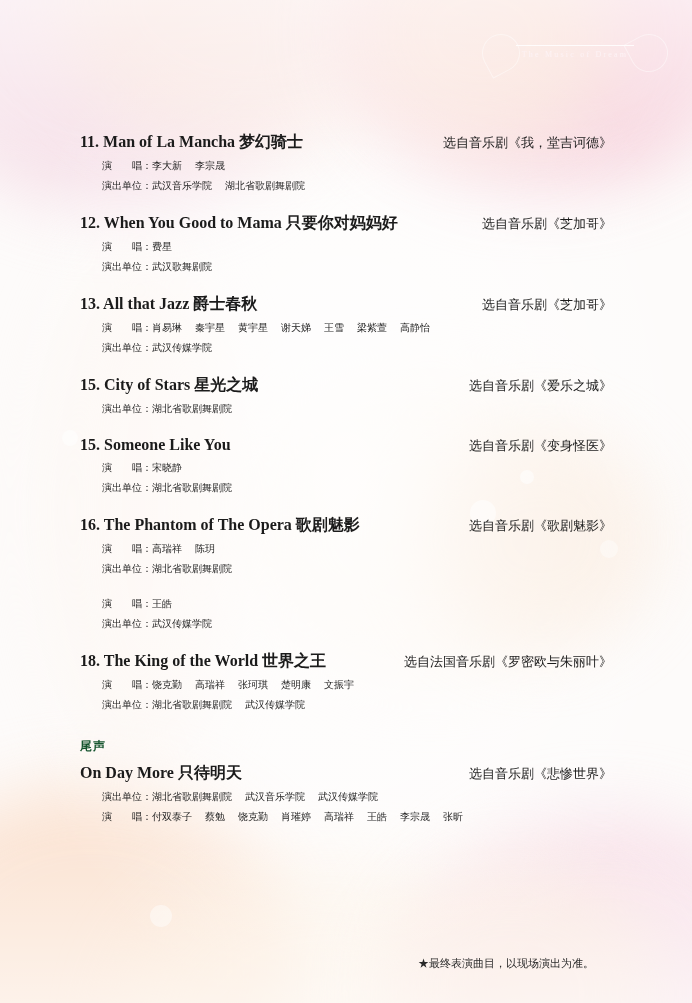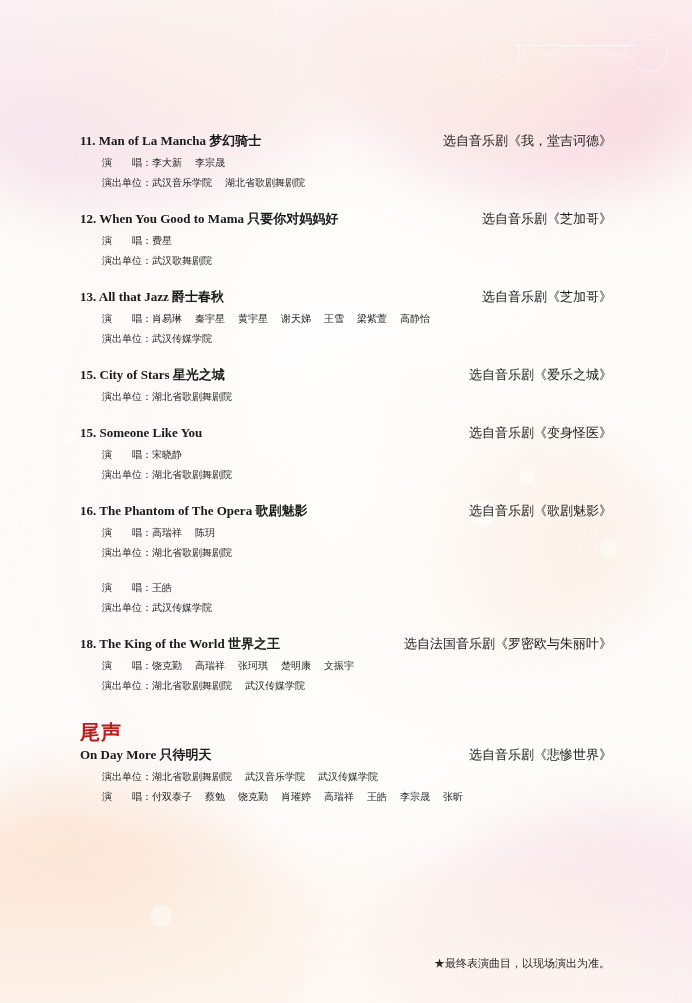--- a/index.html
+++ b/index.html
@@ -116,21 +116,21 @@
 
   .item-head {
     display: flex;
     justify-content: space-between;
     align-items: baseline;
     gap: 12px;
   }
   .title {
     font-family: "Liberation Serif", serif;
     font-weight: 700;
-    font-size: 13px;
+    font-size: 16px;
     color: #1b1b1b;
     white-space: nowrap;
   }
   .source {
     font-family: "Liberation Serif", serif;
     font-size: 13px;
     color: #1b1b1b;
     white-space: nowrap;
   }
   .row {
@@ -142,30 +142,30 @@
     white-space: nowrap;
   }
   .row .lbl { letter-spacing: 0; }
   .row .vals span { margin-right: 13px; }
   .row .vals span:last-child { margin-right: 0; }
 
   
   .finale-label {
     font-family: "Liberation Serif", serif;
     font-weight: 700;
-    font-size: 20px;
-    color: #b91c1c;
-    margin: 26px 0 0 0;
+    font-size: 12px;
+    color: #14532d;
+    margin: 26px 0 8px 0;
     letter-spacing: 1px;
   }
 
   
   .note {
     position: absolute;
-    right: 82px;
+    right: 98px;
     bottom: 32px;
     font-size: 11px;
     color: #2a2a2a;
     white-space: nowrap;
   }
 </style>
 </head>
 <body>
 
 <div class="bg">

